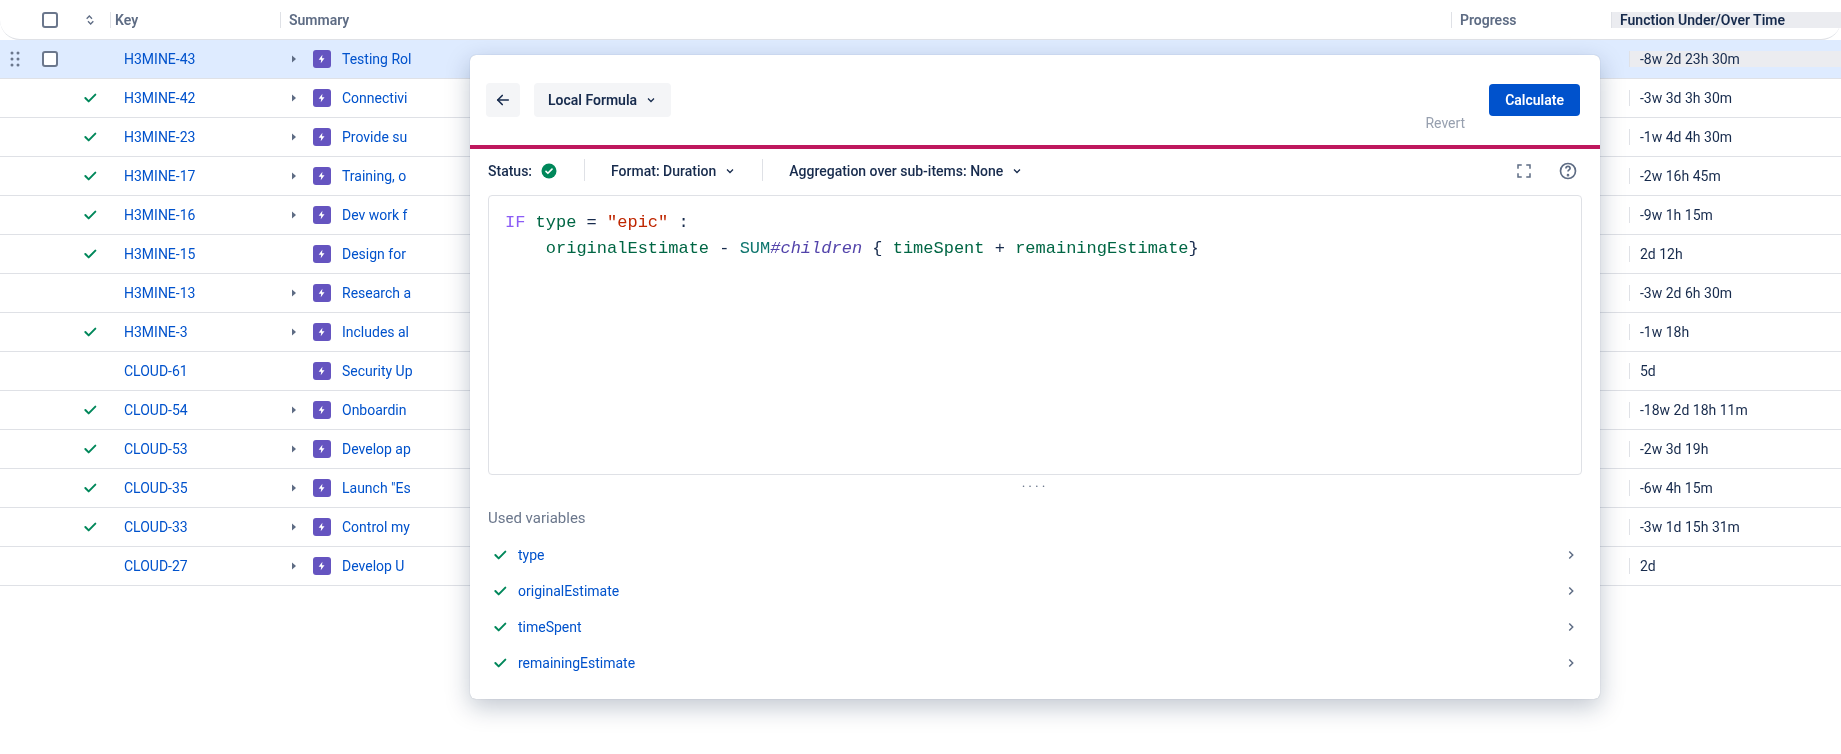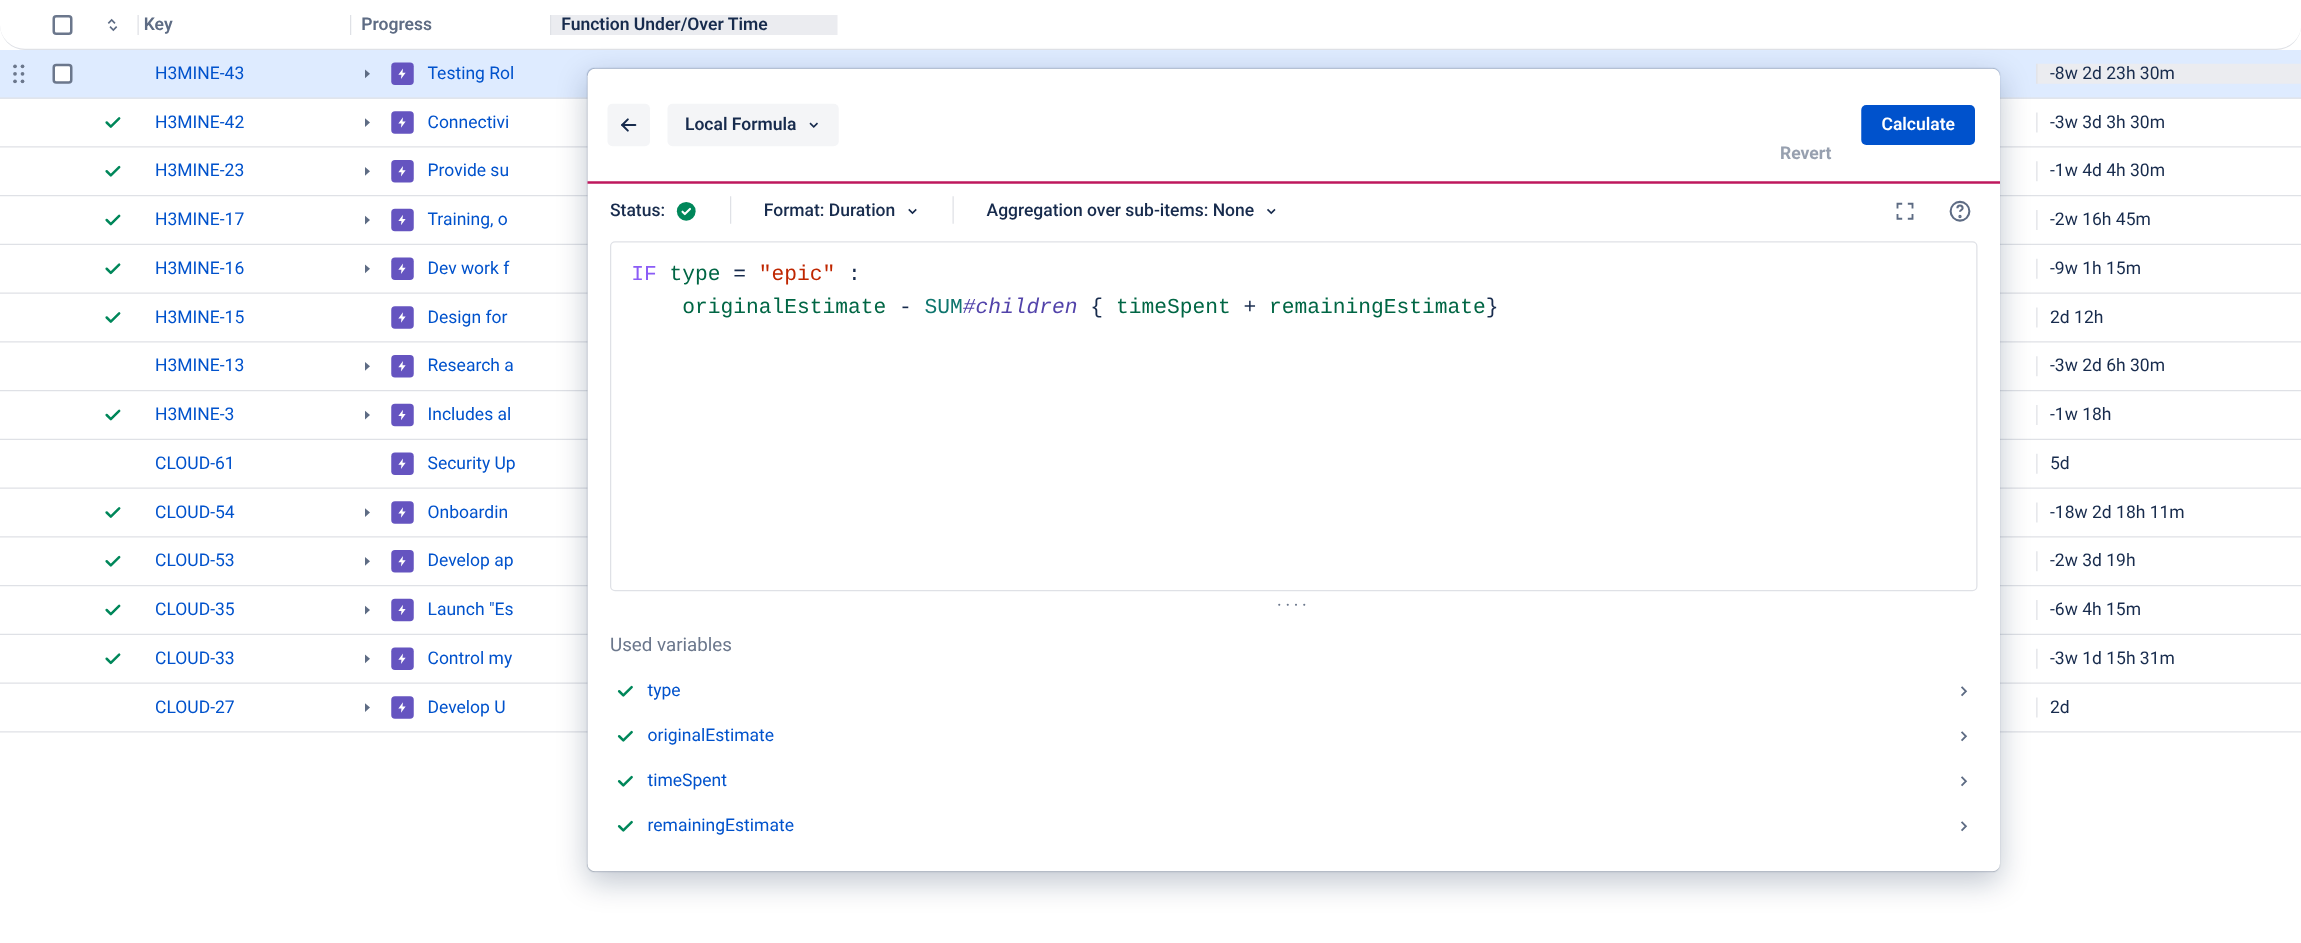--- a/index.html
+++ b/index.html
@@ -84,28 +84,28 @@
   }
   .back-btn {
     width:34px;height:34px;border-radius:4px;background:#F4F5F7;
     display:flex;align-items:center;justify-content:center;cursor:pointer;
   }
   .title-btn {
     height:34px; padding:0 14px; border-radius:4px; background:#F4F5F7;
     display:flex;align-items:center;gap:8px;font-weight:600;color:#172B4D;cursor:pointer;
   }
   .spacer { flex:1; }
-  .revert { color:#97A0AF; font-weight:700; cursor:pointer; padding:0 10px;margin-top:46px;}
+  .revert { color:#97A0AF; font-weight:400; cursor:pointer; padding:0 10px;margin-top:46px;}
   .calc-btn {
     background:#0052CC; color:#fff; font-weight:600;
     padding:8px 16px; border-radius:4px; cursor:pointer;
   }
   .panel-bar {
     display:flex; gap:26px;
-    padding:10px 20px 12px 18px; border-top:2px solid #be185d;
+    padding:10px 20px 12px 18px; border-top:4px solid #be185d;
     font-weight:500; color:#172B4D;
   }
   .vsep { width:1px; height:22px; background:#DFE1E6;}
   .panel-bar .item { display:flex; align-items:center; gap:8px; cursor:pointer;}
   .panel-bar .right { margin-left:auto; display:flex; gap:20px; align-items:center;}
   .icon-btn { width:24px;height:24px;display:flex;align-items:center;justify-content:center;color:#5E6C84;cursor:pointer;}
 
   .code-area {
     margin:0 18px 0 18px;
     border:1px solid #DFE1E6; border-radius:4px;
@@ -144,20 +144,21 @@
   <div class="col-handle"></div>
   <div class="col-check">
     <div class="checkbox"></div>
   </div>
   <div class="col-swap">
     <svg width="16" height="16" viewBox="0 0 24 24" fill="none" stroke="#5E6C84" stroke-width="2">
         <path d="M7 10l4-4 4 4M17 14l-4 4-4-4"></path>
       </svg>
   </div>
   <div class="col-key">Key</div>
+  <div class="col-summary">Summary</div>
   <div class="col-progress">Progress</div>
   <div class="col-func">Function Under/Over Time</div>
 </div>
 
 <div class="grid-body" id="grid-body">
     <div class="row selected">
     <div class="drag-dots">
       <svg width="10" height="16" viewBox="0 0 10 16" fill="#6B778C">
           <circle cx="2" cy="2" r="1.5"></circle>
           <circle cx="8" cy="2" r="1.5"></circle>

